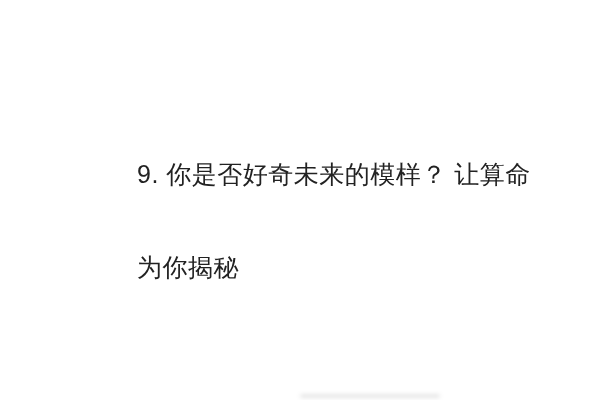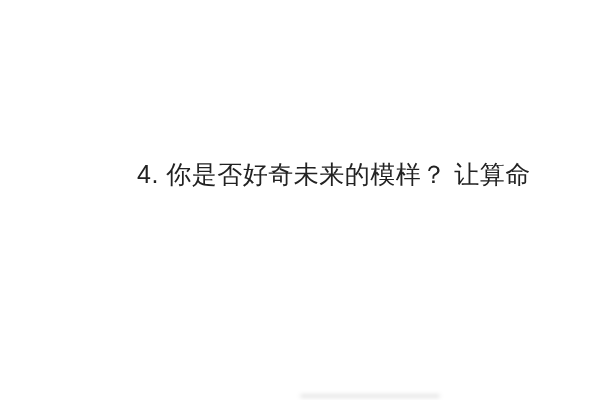--- a/index.html
+++ b/index.html
@@ -43,21 +43,22 @@
     filter: blur(2px);
     border-radius: 2px;
   }
 </style>
 </head>
 <body>
 
 <div class="quote-list">
 
   <div class="quote-item">
-    <div class="quote-line">4. 你是否好奇未来的模样？ 让算命</div>
+    <div class="quote-line">9. 你是否好奇未来的模样？ 让算命</div>
+    <div class="quote-line">为你揭秘</div>
   </div>
 
   
 
   
 
   
 
 </div>
 

